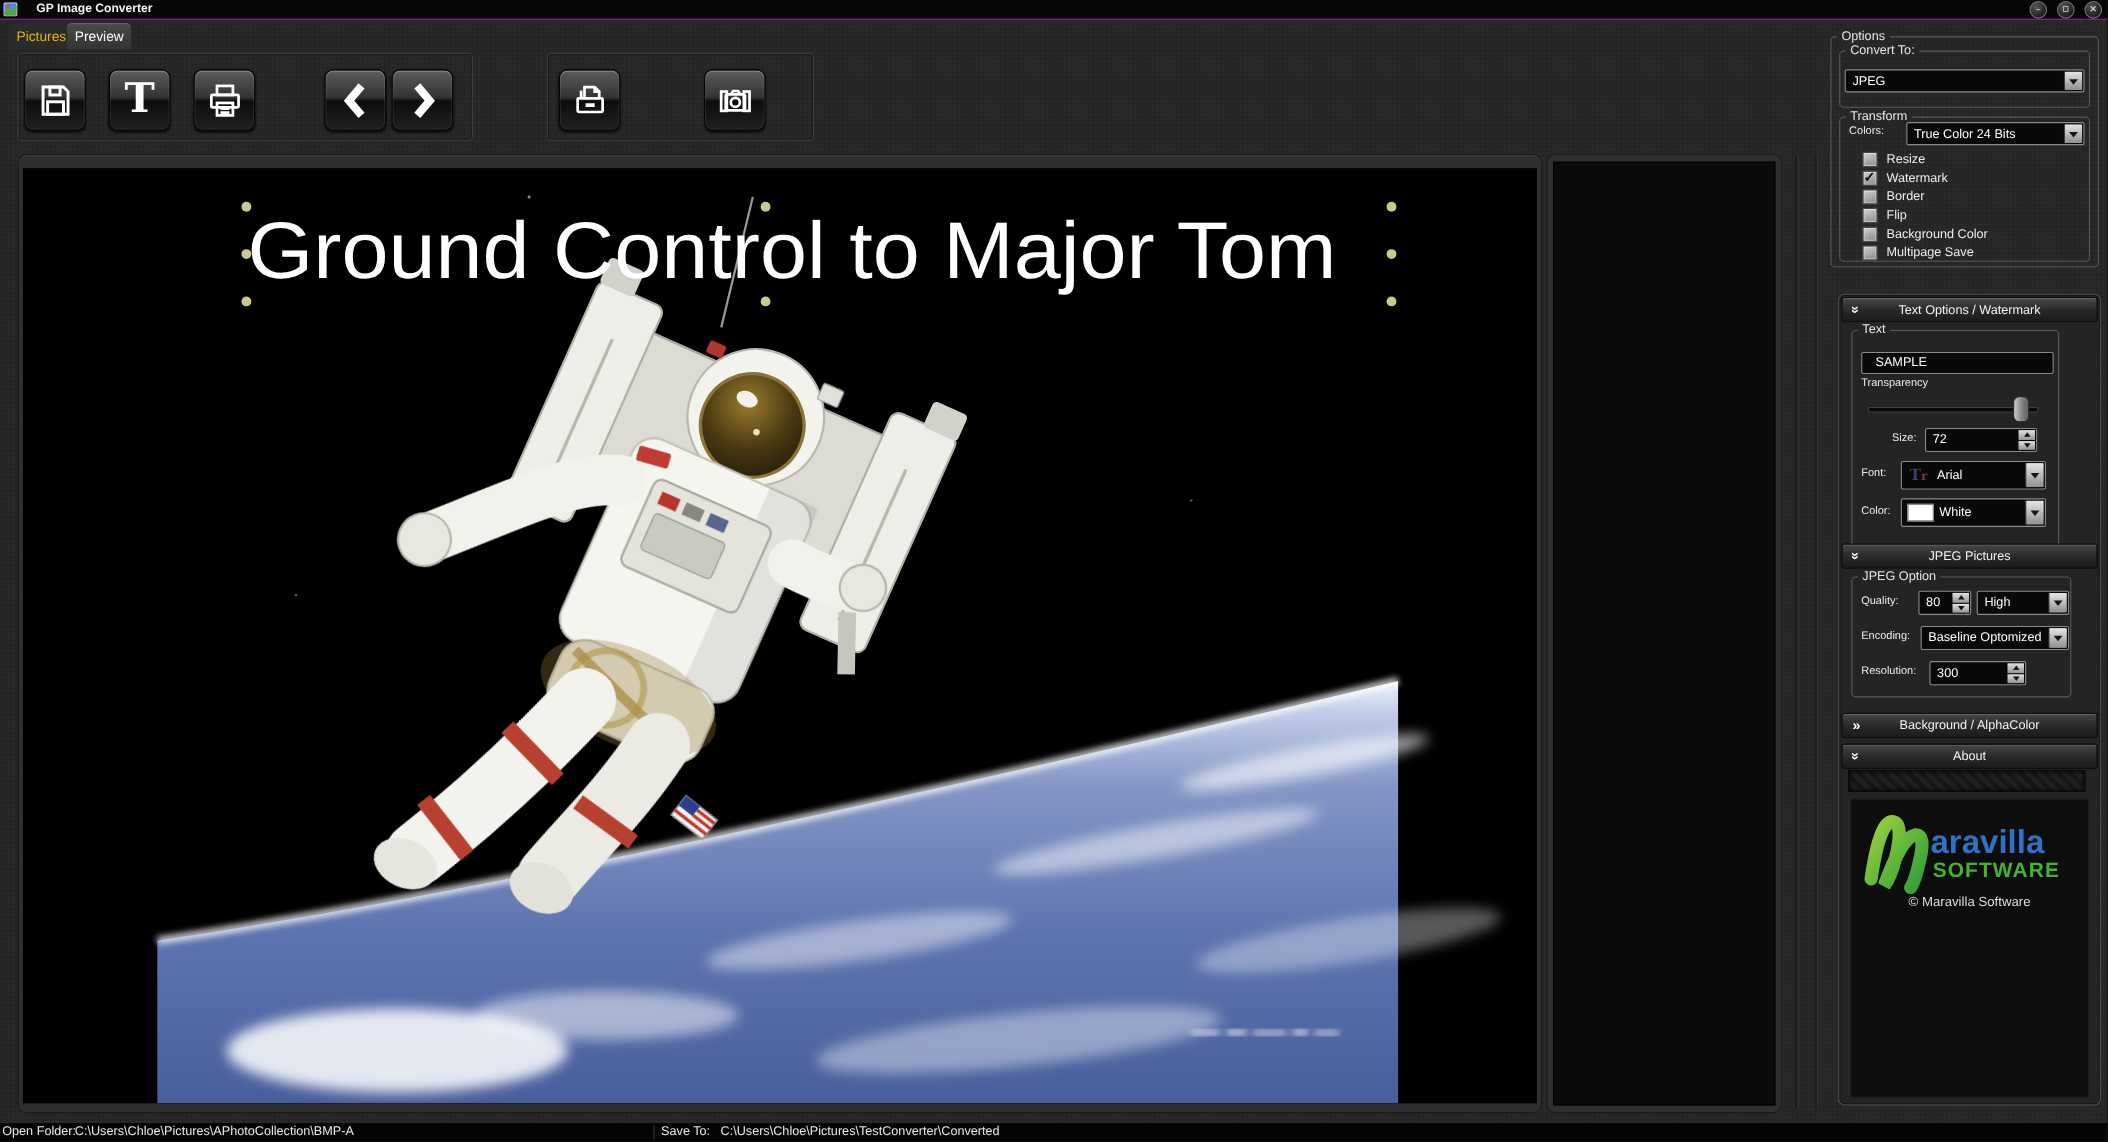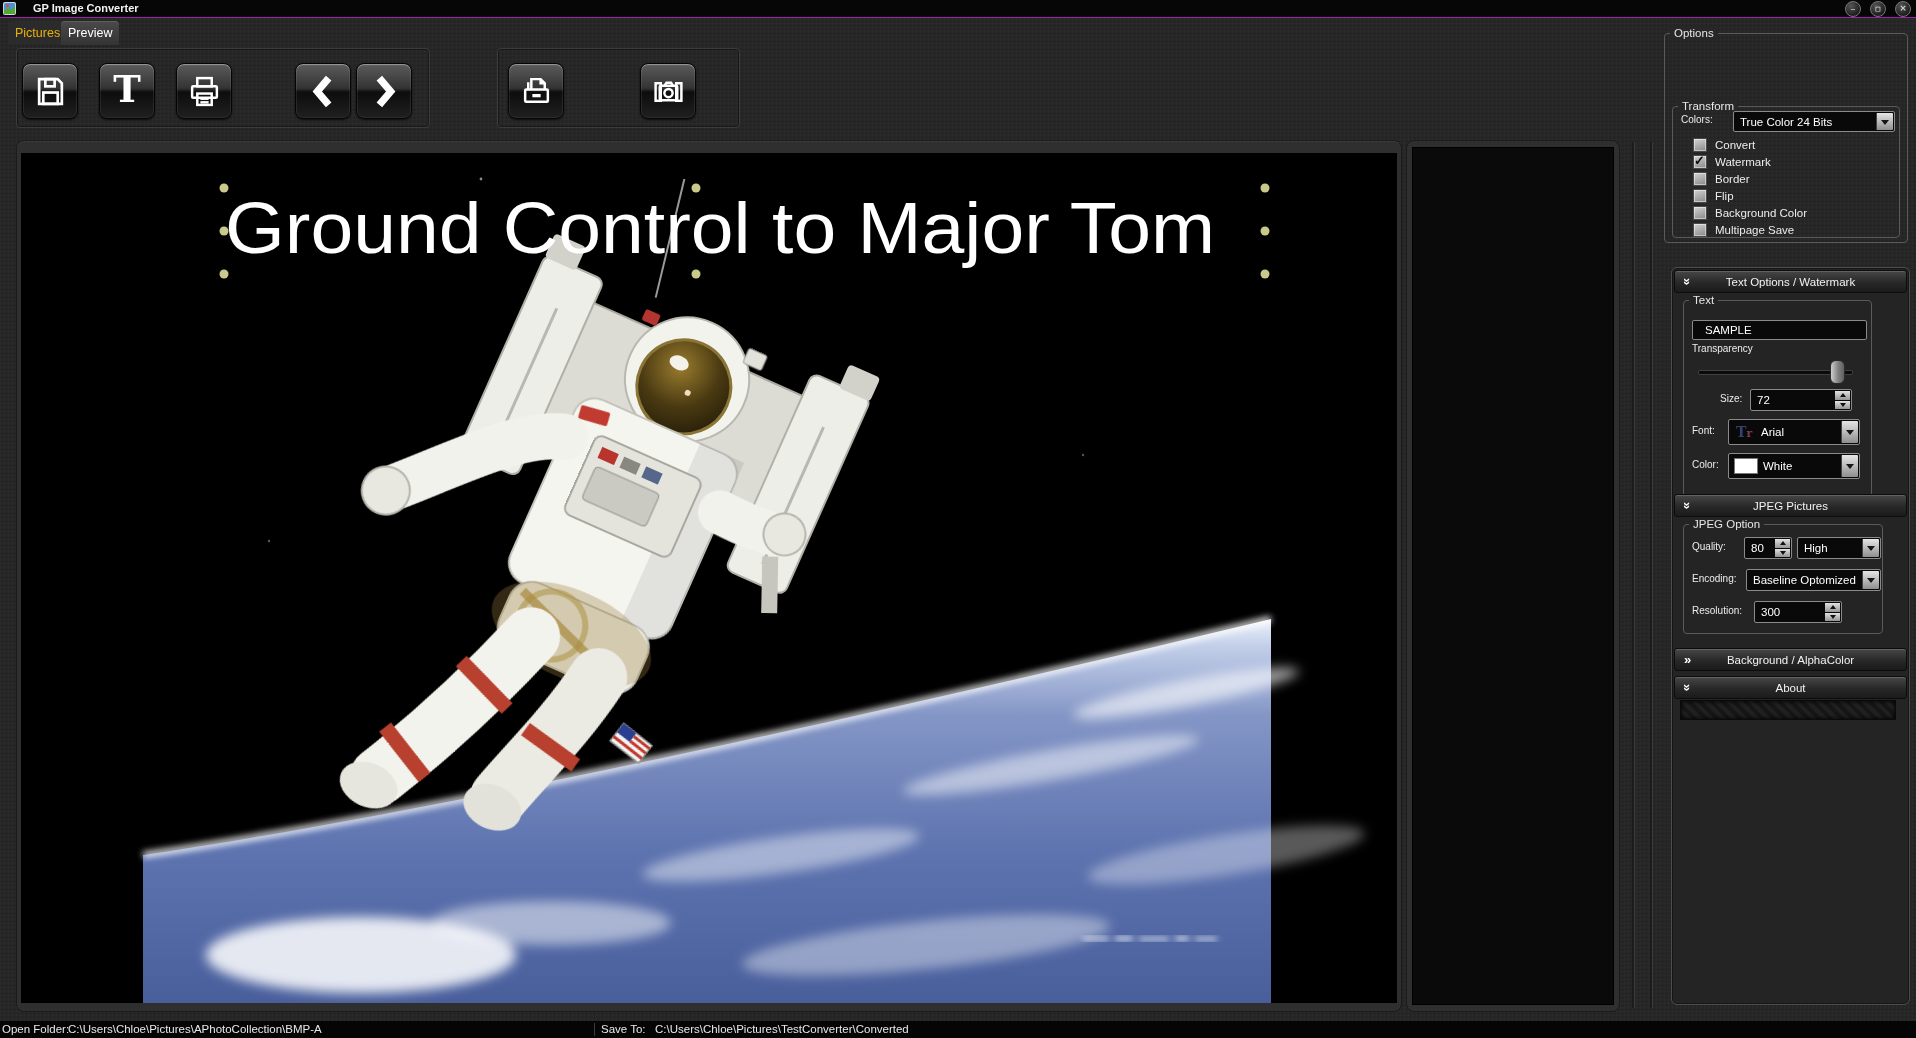--- a/index.html
+++ b/index.html
@@ -298,32 +298,39 @@
 
 <div class="abs" id="thumbFrame">
   <div id="thumbInner"></div>
 </div>
 <div class="vgroove" style="left:1632px"></div>
 <div class="vgroove" style="left:1650px"></div>
 
 <div class="fs" style="left:1664px;top:33px;width:242px;height:208px">
   <span class="lg">Options</span>
 
+  <div class="fs" style="left:7px;top:12px;width:226px;height:50px">
+    <span class="lg">Convert To:</span>
+    <div class="combo" style="left:4px;top:16px;width:216px">
+      <span class="txt">JPEG</span>
+      <span class="dbtn"></span>
+    </div>
+  </div>
 
   <div class="fs" style="left:7px;top:72px;width:226px;height:130px">
     <span class="lg">Transform</span>
     <span class="rowlabel" style="left:8px;top:7px">Colors:</span>
     <div class="combo" style="left:60px;top:4px;width:160px">
       <span class="txt">True Color 24 Bits</span>
       <span class="dbtn"></span>
     </div>
 
     <div class="cbrow" style="left:20px;top:30px">
       <span class="cb"></span>
-      <span class="cbl">Convert</span>
+      <span class="cbl">Resize</span>
     </div>
     <div class="cbrow" style="left:20px;top:47px">
       <span class="cb checked"></span>
       <span class="cbl">Watermark</span>
     </div>
     <div class="cbrow" style="left:20px;top:64px">
       <span class="cb"></span>
       <span class="cbl">Border</span>
     </div>
     <div class="cbrow" style="left:20px;top:81px">
@@ -417,20 +424,34 @@
     <span>Background / AlphaColor</span>
   </div>
 
   <div class="acch" style="top:408px">
     <span class="chev down">»</span>
     <span>About</span>
   </div>
 
   <div class="hatch" style="left:8px;top:432px;width:214px;height:18px"></div>
 
+  <div id="aboutBox" style="left:10px;top:458px;width:215px;height:270px">
+    <svg width="205" height="78" viewBox="0 0 205 78" style="position:absolute;left:8px;top:8px">
+      <defs>
+        <linearGradient id="mGrad" x1="0" y1="0" x2="1" y2="1">
+          <stop offset="0" stop-color="#9ad13f"></stop>
+            <stop offset="1" stop-color="#2f9e38"></stop>
+        </linearGradient>
+      </defs>
+      <path d="M10 64 Q18 10 30 12 Q40 14 32 46 Q28 62 22 70 Q38 26 50 24 Q60 23 54 48 Q50 66 46 72" fill="none" stroke="url(#mGrad)" stroke-width="12" stroke-linecap="round"></path>
+      <text x="64" y="40" font-family="Liberation Sans, sans-serif" font-weight="bold" font-size="30" fill="#2d73c8">aravilla</text>
+      <text x="66" y="62" font-family="Liberation Sans, sans-serif" font-weight="bold" font-size="19" letter-spacing="1" fill="#45b42e">SOFTWARE</text>
+    </svg>
+    <div id="copyright">© Maravilla Software</div>
+  </div>
 </div>
 
 <div class="abs" id="statusbar">
   <span style="left:2px">Open Folder:</span>
   <span style="left:68px">C:\Users\Chloe\Pictures\APhotoCollection\BMP-A</span>
   <span class="sep"></span>
   <span style="left:601px">Save To:</span>
   <span style="left:655px">C:\Users\Chloe\Pictures\TestConverter\Converted</span>
 </div>
 

